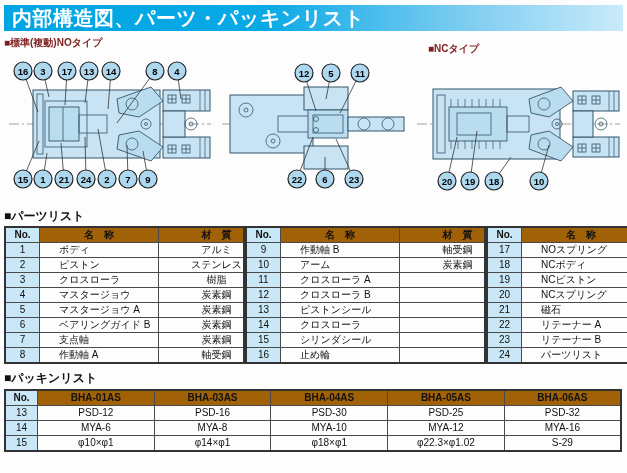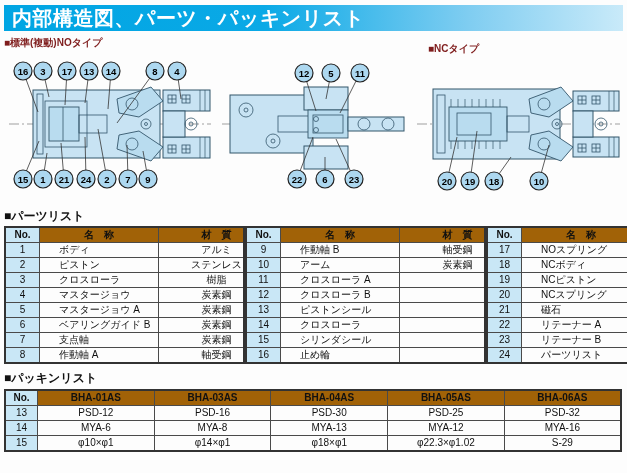--- a/index.html
+++ b/index.html
@@ -433,21 +433,21 @@
         <td>PSD-12</td>
         <td>PSD-16</td>
         <td>PSD-30</td>
         <td>PSD-25</td>
         <td>PSD-32</td>
       </tr>
       <tr>
         <td class="pk-no">14</td>
         <td>MYA-6</td>
         <td>MYA-8</td>
-        <td>MYA-13</td>
+        <td>MYA-10</td>
         <td>MYA-12</td>
         <td>MYA-16</td>
       </tr>
       <tr>
         <td class="pk-no">15</td>
         <td>φ10×φ1</td>
         <td>φ14×φ1</td>
         <td>φ18×φ1</td>
         <td>φ22.3×φ1.02</td>
         <td>S-29</td>

